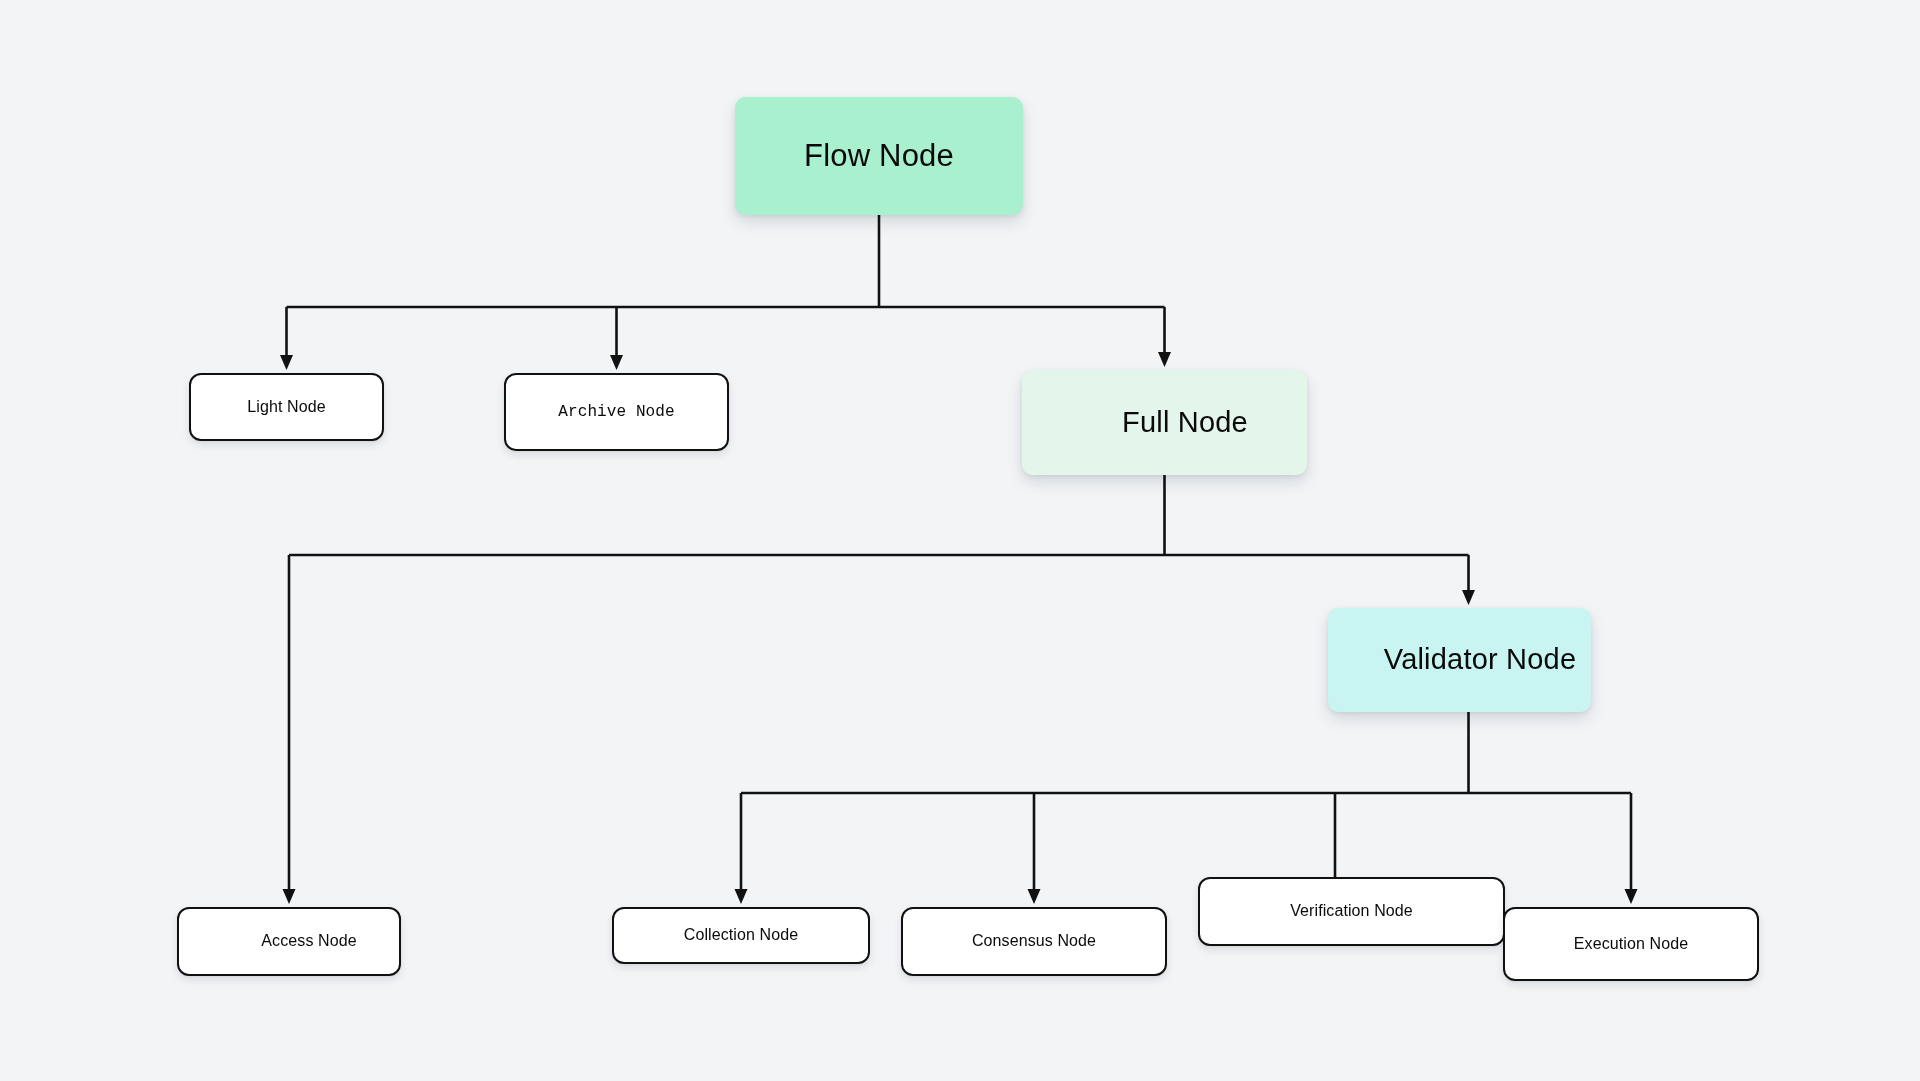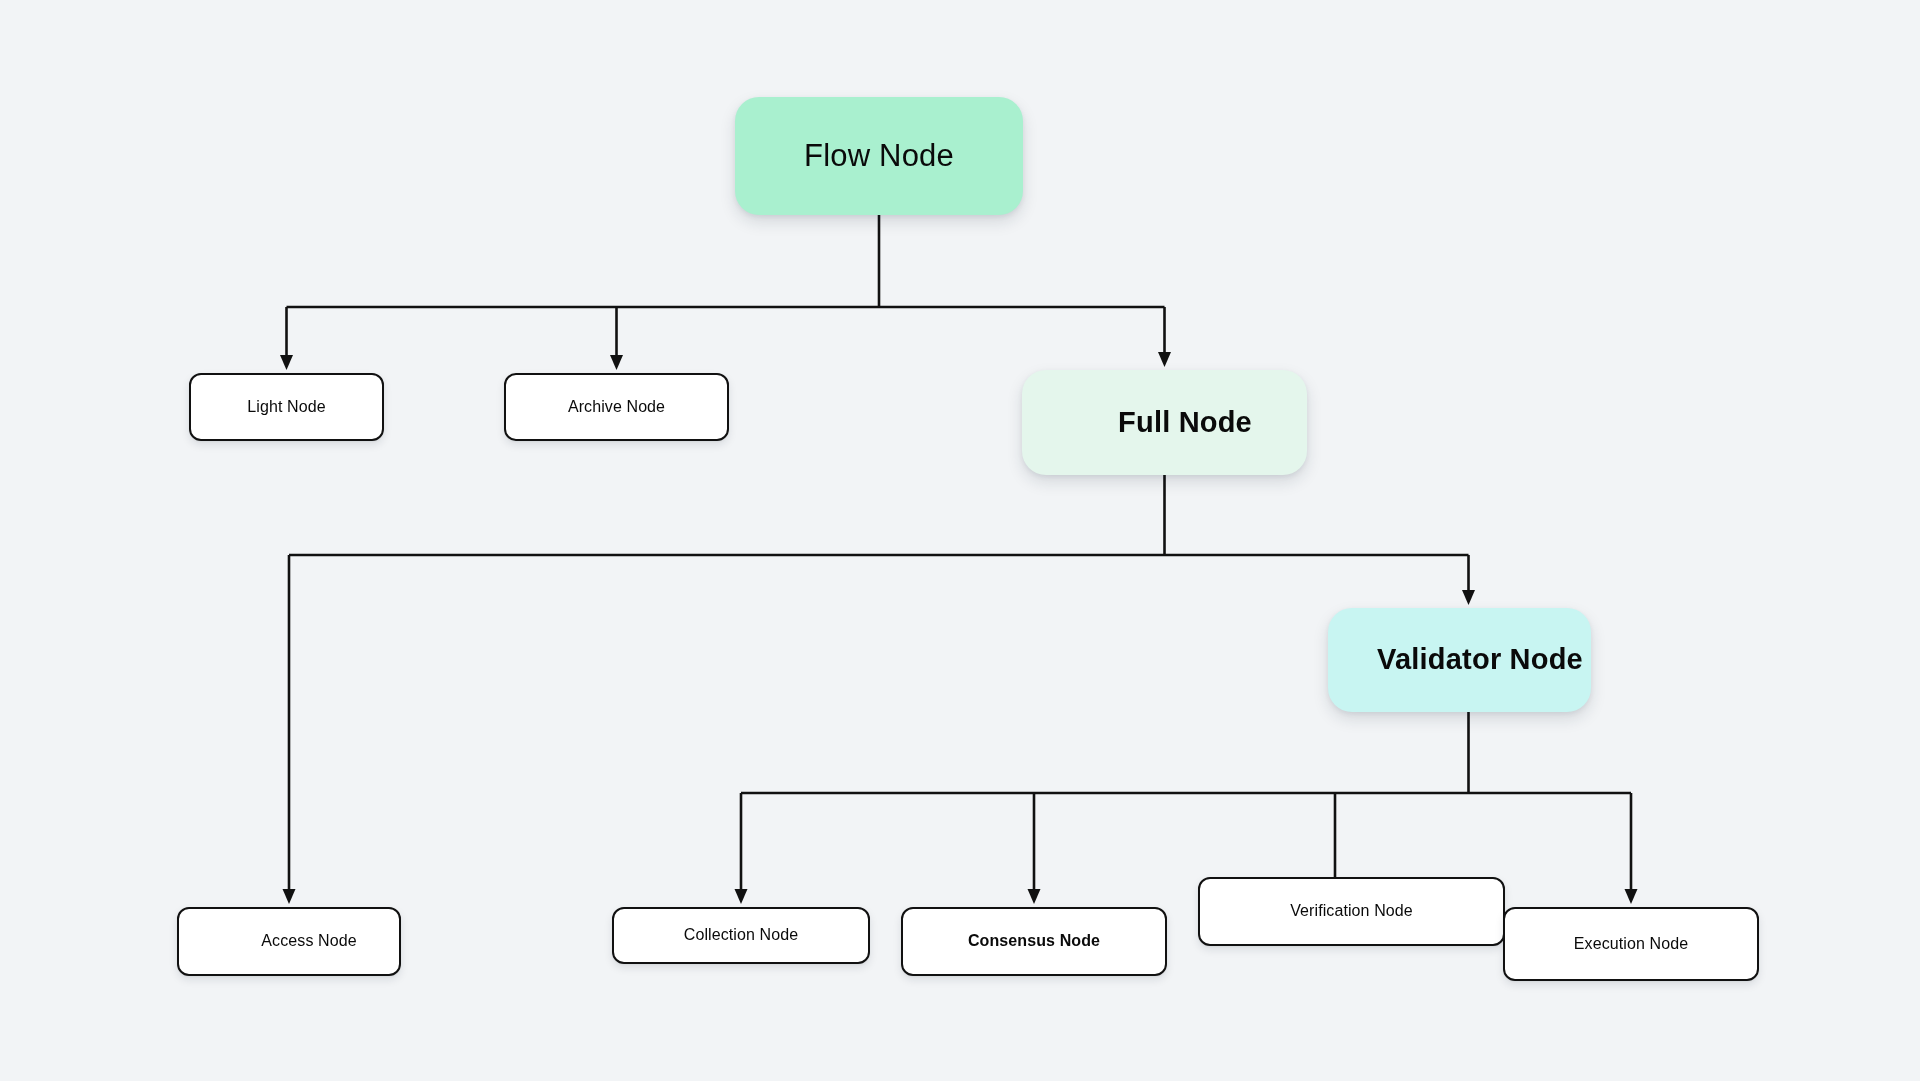--- a/index.html
+++ b/index.html
@@ -46,32 +46,32 @@
     border-radius: 12px;
     font-size: 16px;
     font-weight: 400;
     letter-spacing: 0.1px;
     box-shadow: 0 4px 9px rgba(20, 30, 45, 0.10),
                 0 1px 2px rgba(20, 30, 45, 0.05);
   }
   
   .node--tinted {
     border: none;
-    border-radius: 24px;
+    border-radius: 11px;
     box-shadow: 0 7px 16px rgba(20, 35, 55, 0.13),
                 0 2px 5px rgba(20, 35, 55, 0.07);
   }
   .node--root {
     font-size: 31px;
     font-weight: 400;
     letter-spacing: 0.2px;
   }
   .node--branch {
     font-size: 29px;
-    font-weight: 700;
+    font-weight: 400;
     letter-spacing: 0.2px;
     padding-left: 41px;
   }
 </style>
 </head>
 <body>
 
 <div id="diagram-root">
 
   <svg id="connector-layer" viewBox="0 0 1920 1081" xmlns="http://www.w3.org/2000/svg" aria-hidden="true">
@@ -101,36 +101,36 @@
       <polygon points="1624.5,889 1637.5,889 1631,904" fill="#111111"></polygon>
     </svg>
 
   <div id="node-layer">
       <div class="node node--tinted node--root" style="left: 735px; top: 97px; width: 288px; height: 118px; background: rgb(169, 240, 207);">
         <span>Flow Node</span>
       </div>
       <div class="node node--leaf" style="left: 189px; top: 373px; width: 195px; height: 68px;">
         <span>Light Node</span>
       </div>
-      <div class="node node--leaf" style="left: 504px; top: 373px; width: 225px; height: 68px;">
+      <div class="node node--leaf" style="left: 504px; top: 373px; width: 225px; height: 78px; font-family: Liberation Mono, monospace;">
         <span>Archive Node</span>
       </div>
       <div class="node node--tinted node--branch" style="left: 1022px; top: 370px; width: 285px; height: 105px; background: rgb(228, 246, 236);">
         <span>Full Node</span>
       </div>
       <div class="node node--leaf" style="left: 177px; top: 907px; width: 224px; height: 69px; padding-left: 40px;">
         <span>Access Node</span>
       </div>
       <div class="node node--tinted node--branch" style="left: 1328px; top: 608px; width: 263px; height: 104px; background: rgb(200, 245, 242);">
         <span>Validator Node</span>
       </div>
       <div class="node node--leaf" style="left: 612px; top: 907px; width: 258px; height: 57px;">
         <span>Collection Node</span>
       </div>
-      <div class="node node--leaf" style="left: 901px; top: 907px; width: 266px; height: 69px; font-weight: bold;">
+      <div class="node node--leaf" style="left: 901px; top: 907px; width: 266px; height: 69px;">
         <span>Consensus Node</span>
       </div>
       <div class="node node--leaf" style="left: 1198px; top: 877px; width: 307px; height: 69px;">
         <span>Verification Node</span>
       </div>
       <div class="node node--leaf" style="left: 1503px; top: 907px; width: 256px; height: 74px;">
         <span>Execution Node</span>
       </div>
     </div>
 

